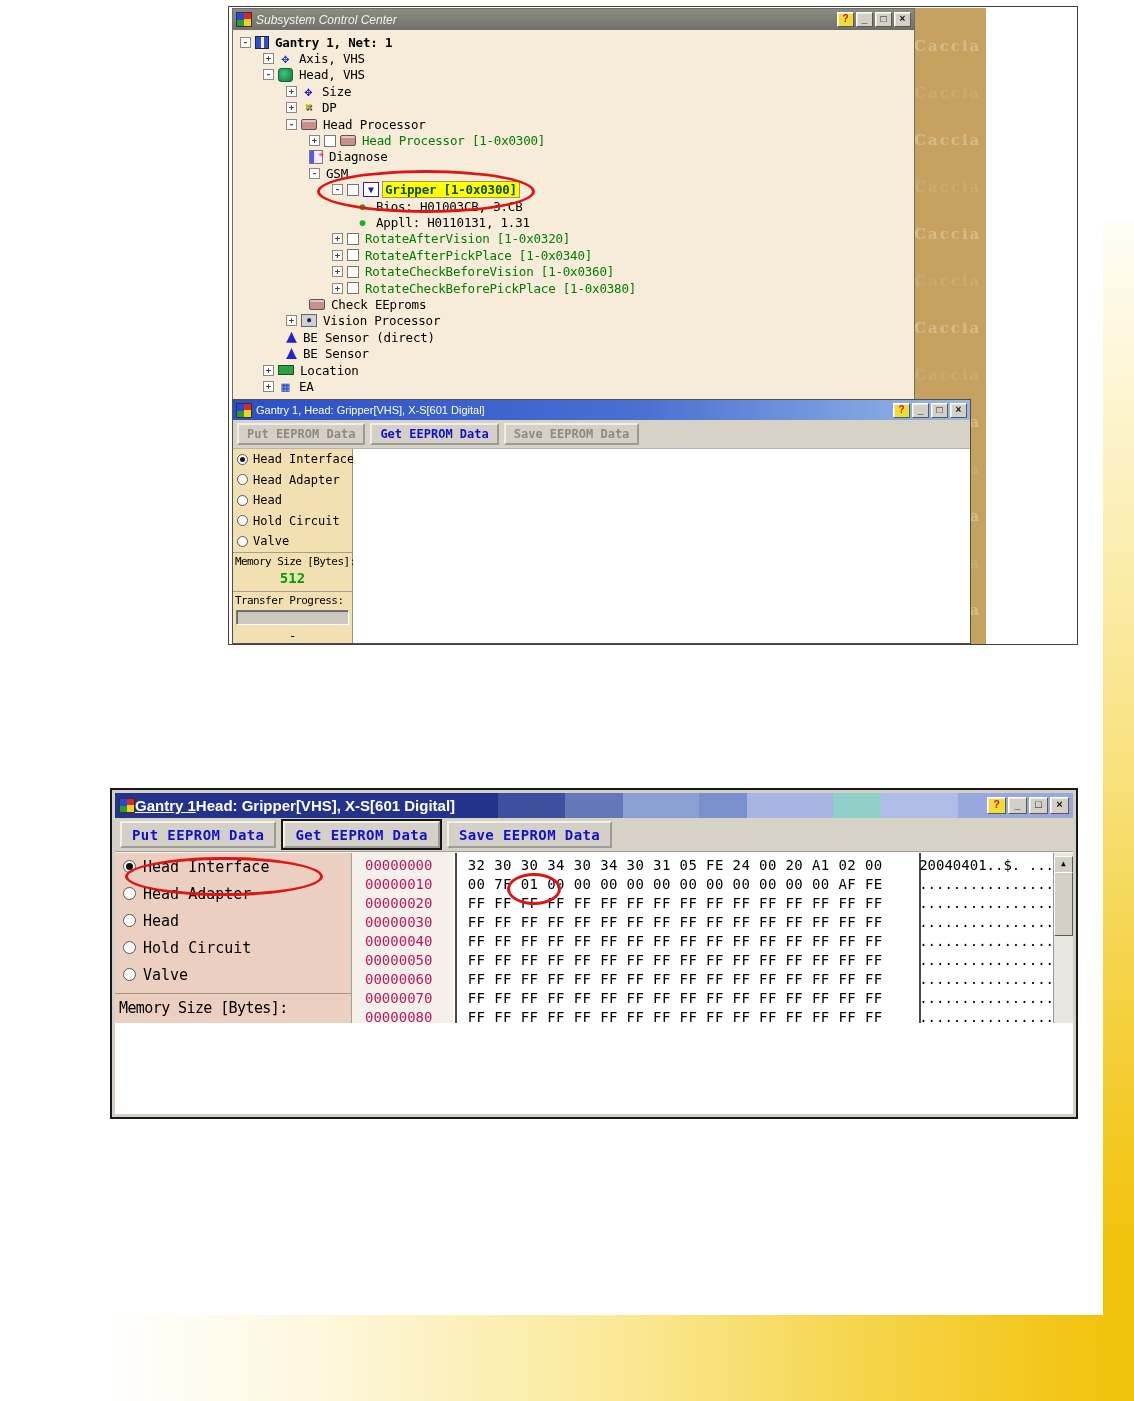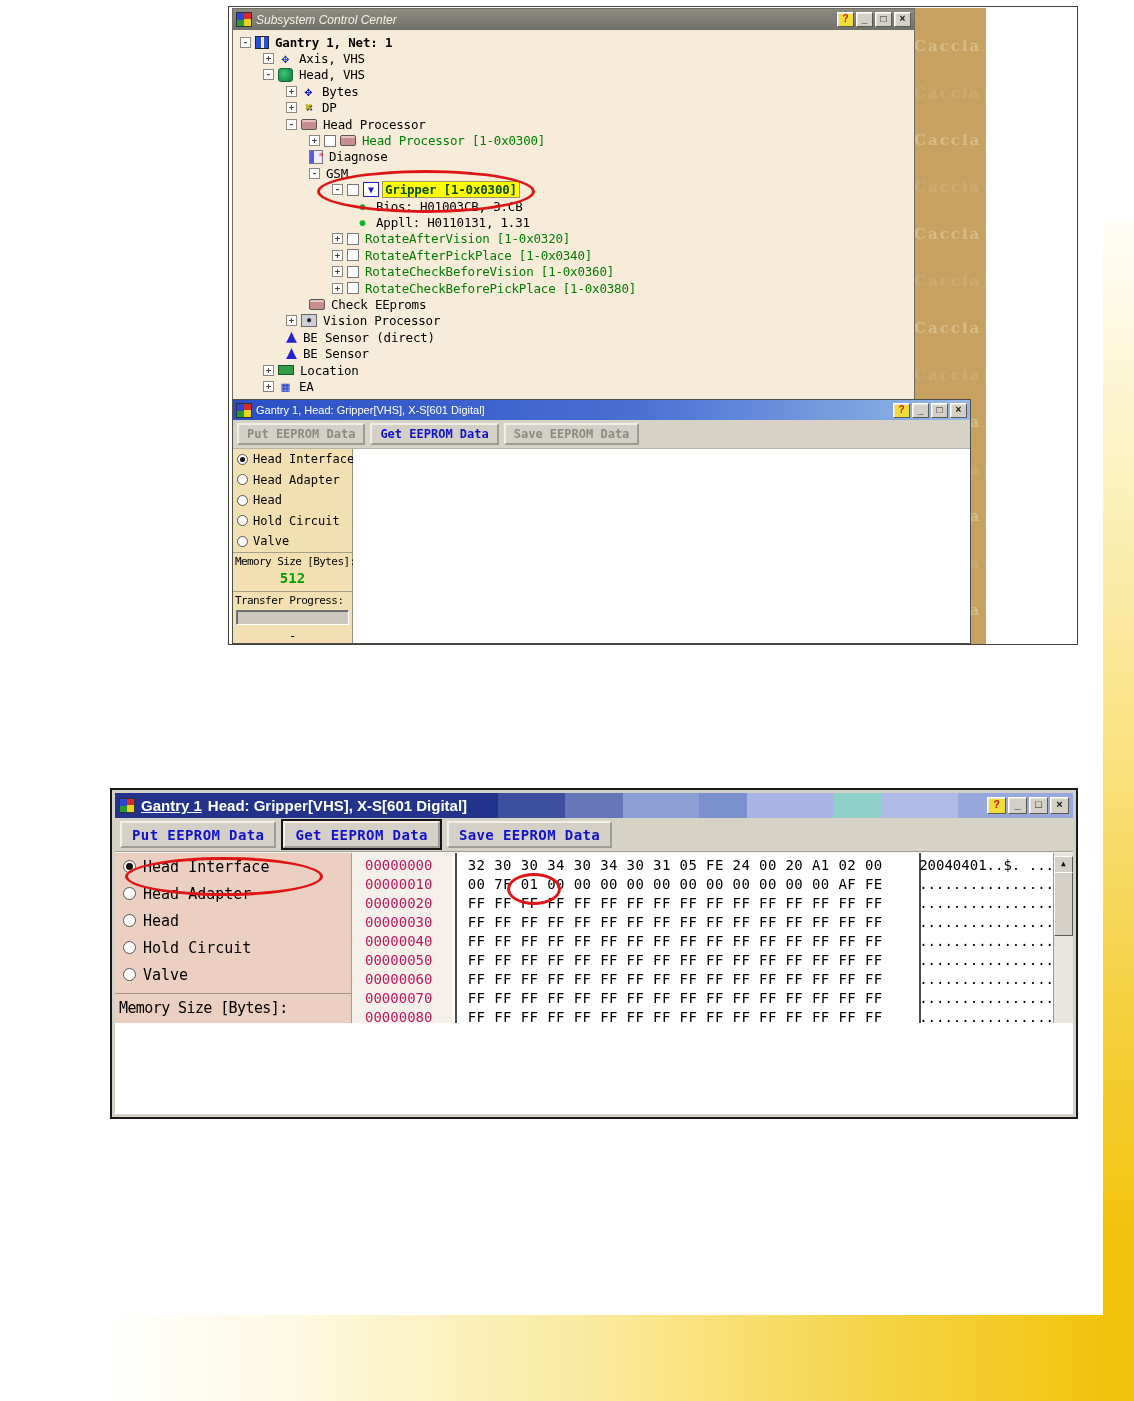--- a/index.html
+++ b/index.html
@@ -91,21 +91,21 @@
   .pvalue{color:#00a000;font:700 14px "DejaVu Sans Mono",monospace;text-align:center;padding:2px 0;}
   .pbar{height:13px;margin:3px 1px 0 1px;background:#ccc8c0;border:1px solid #777;
     border-right-color:#fff;border-bottom-color:#fff;box-shadow:inset 1px 1px 0 #666;}
   .pstatus{text-align:center;font-size:12px;padding-top:4px;}
   .content-white{flex:1;background:#fff;}
 
   
   .win2{position:absolute;left:0;top:0;right:0;bottom:0;border:3px solid #d4d0c8;box-sizing:border-box;
     display:flex;flex-direction:column;background:#fff;}
   .titlebar2{flex:0 0 auto;height:25px;color:#fff;font:700 15px "Liberation Sans",sans-serif;
-    display:flex;align-items:center;gap:6px;padding:8px 4px;box-sizing:border-box;
+    display:flex;align-items:center;padding:8px 4px;box-sizing:border-box;
     background:linear-gradient(90deg,#23338c 0%,#23338c 40%,#3d4f9e 40%,#3d4f9e 47%,#6577b8 47%,#6577b8 53%,
       #8c9fd4 53%,#8c9fd4 61%,#7a90cc 61%,#7a90cc 66%,#a8b4e4 66%,#a8b4e4 75%,#8fd0c8 75%,#8fd0c8 80%,
       #b0bce8 80%,#b0bce8 88%,#97a8dc 88%,#97a8dc 100%);}
   .title-link{text-decoration:underline;}
   .titlebar2 .wbtn{width:19px;height:17px;font-size:11px;}
   .toolbar2{flex:0 0 auto;height:35px;background:#d6d2c6;display:flex;gap:7px;padding:3px 5px;align-items:center;
     border-bottom:2px groove #f5f2ea;box-sizing:border-box;}
   .tbtn2{height:27px;padding:0 10px;font:700 14px "DejaVu Sans Mono",monospace;color:#1111cc;
     background:#d4d0c8;border:2px outset #f2efe8;letter-spacing:.4px;}
   .tbtn2.default{box-shadow:0 0 0 2px #15151a;}
@@ -205,21 +205,21 @@
             <span class="texp">-</span>
 
             <span class="ticon icon-head"></span>
             <span class="tlabel">Head, VHS</span>
           </div>
           <div class="trow">
             <span class="tindent" style="width: 46px;"></span>
             <span class="texp">+</span>
 
             <span class="ticon icon-axis2"></span>
-            <span class="tlabel">Bytes</span>
+            <span class="tlabel">Size</span>
           </div>
           <div class="trow">
             <span class="tindent" style="width: 46px;"></span>
             <span class="texp">+</span>
 
             <span class="ticon icon-dp"></span>
             <span class="tlabel">DP</span>
           </div>
           <div class="trow">
             <span class="tindent" style="width: 46px;"></span>

